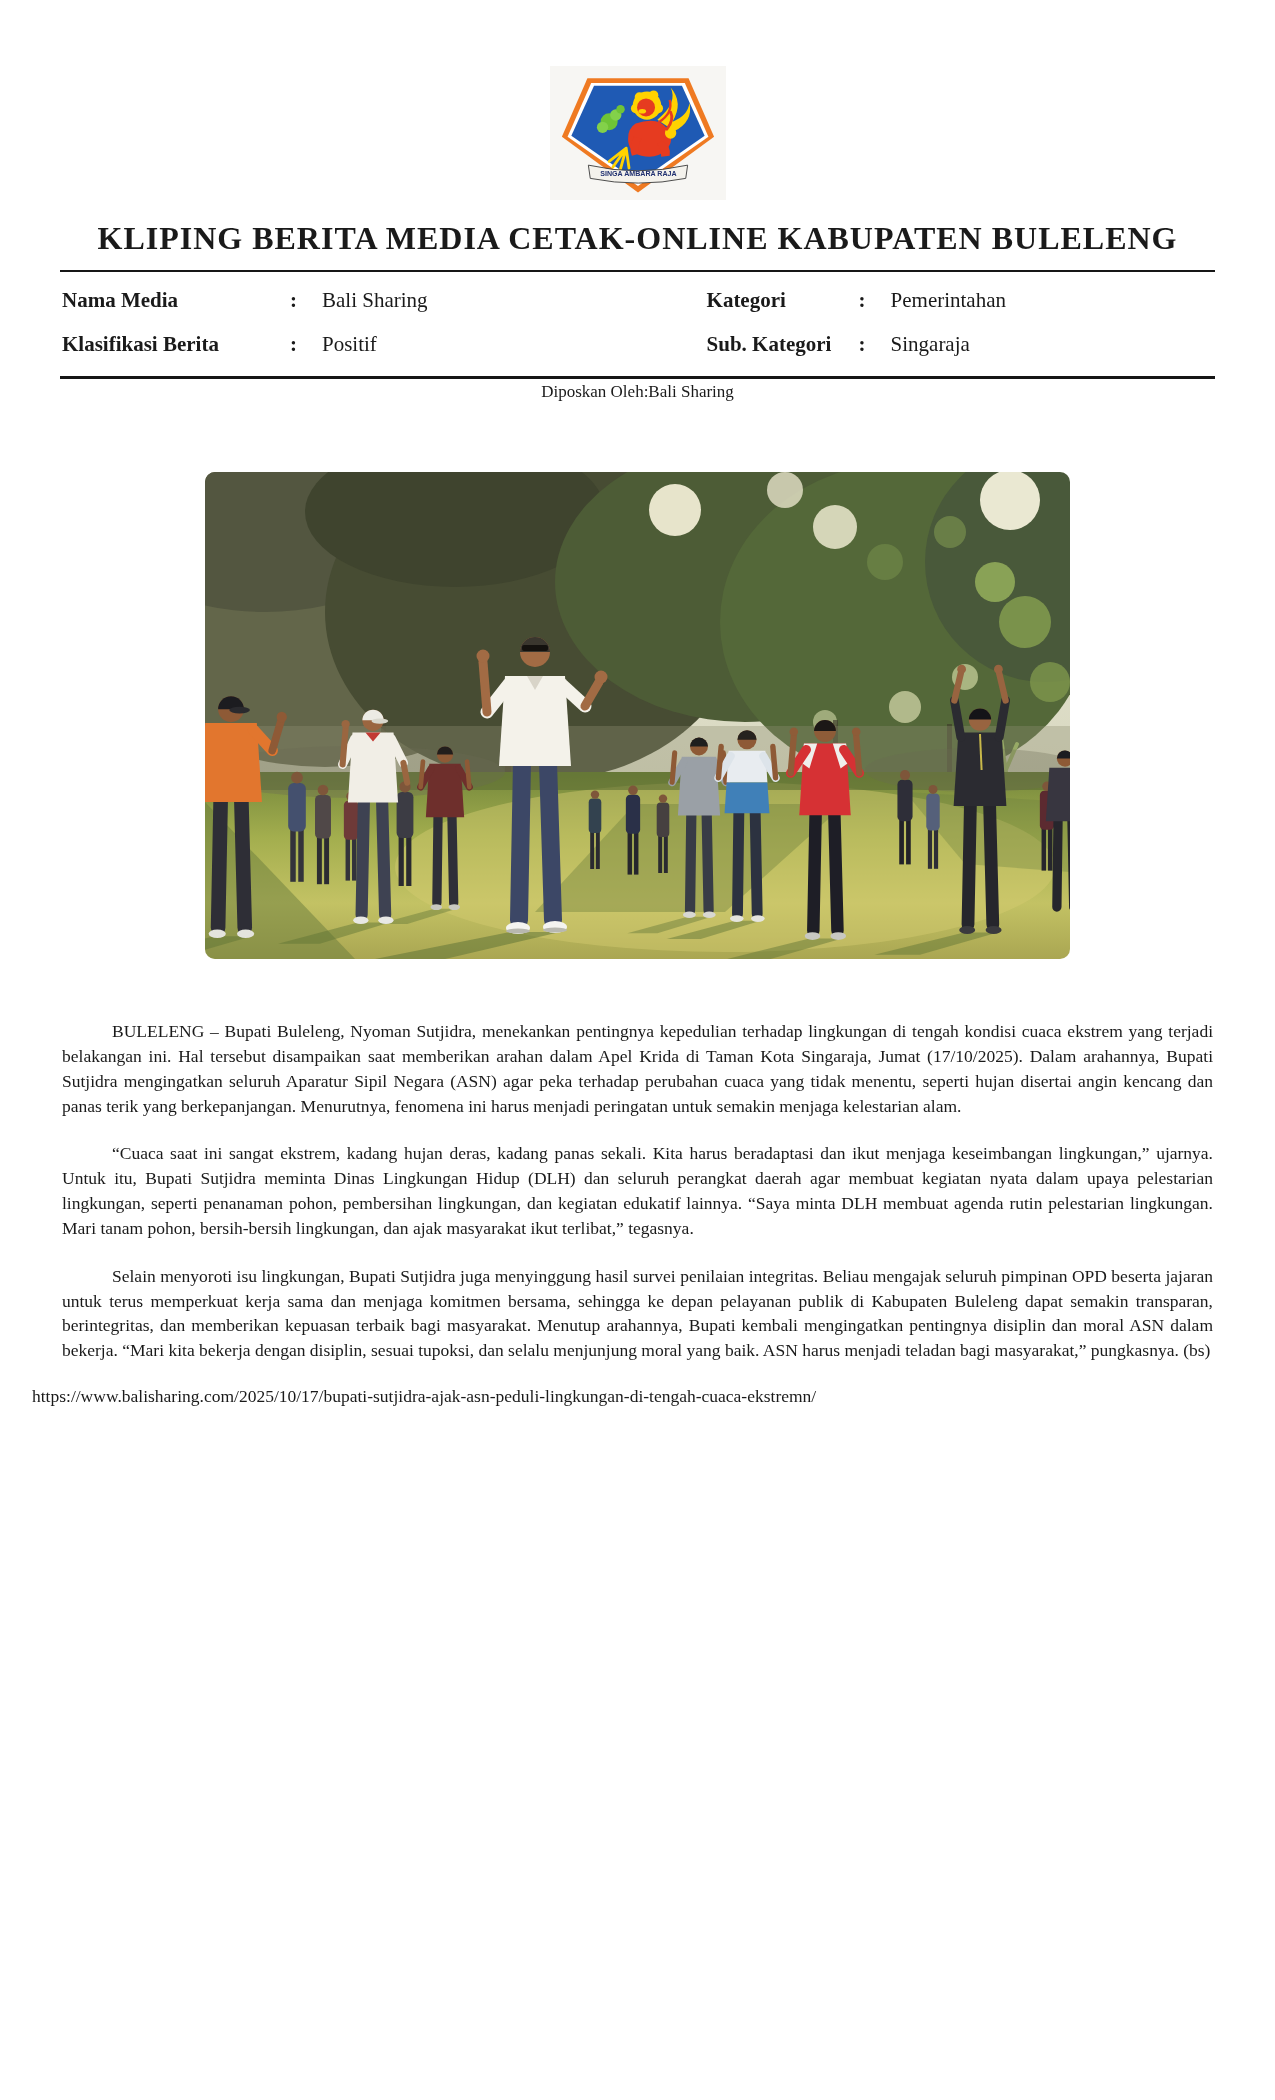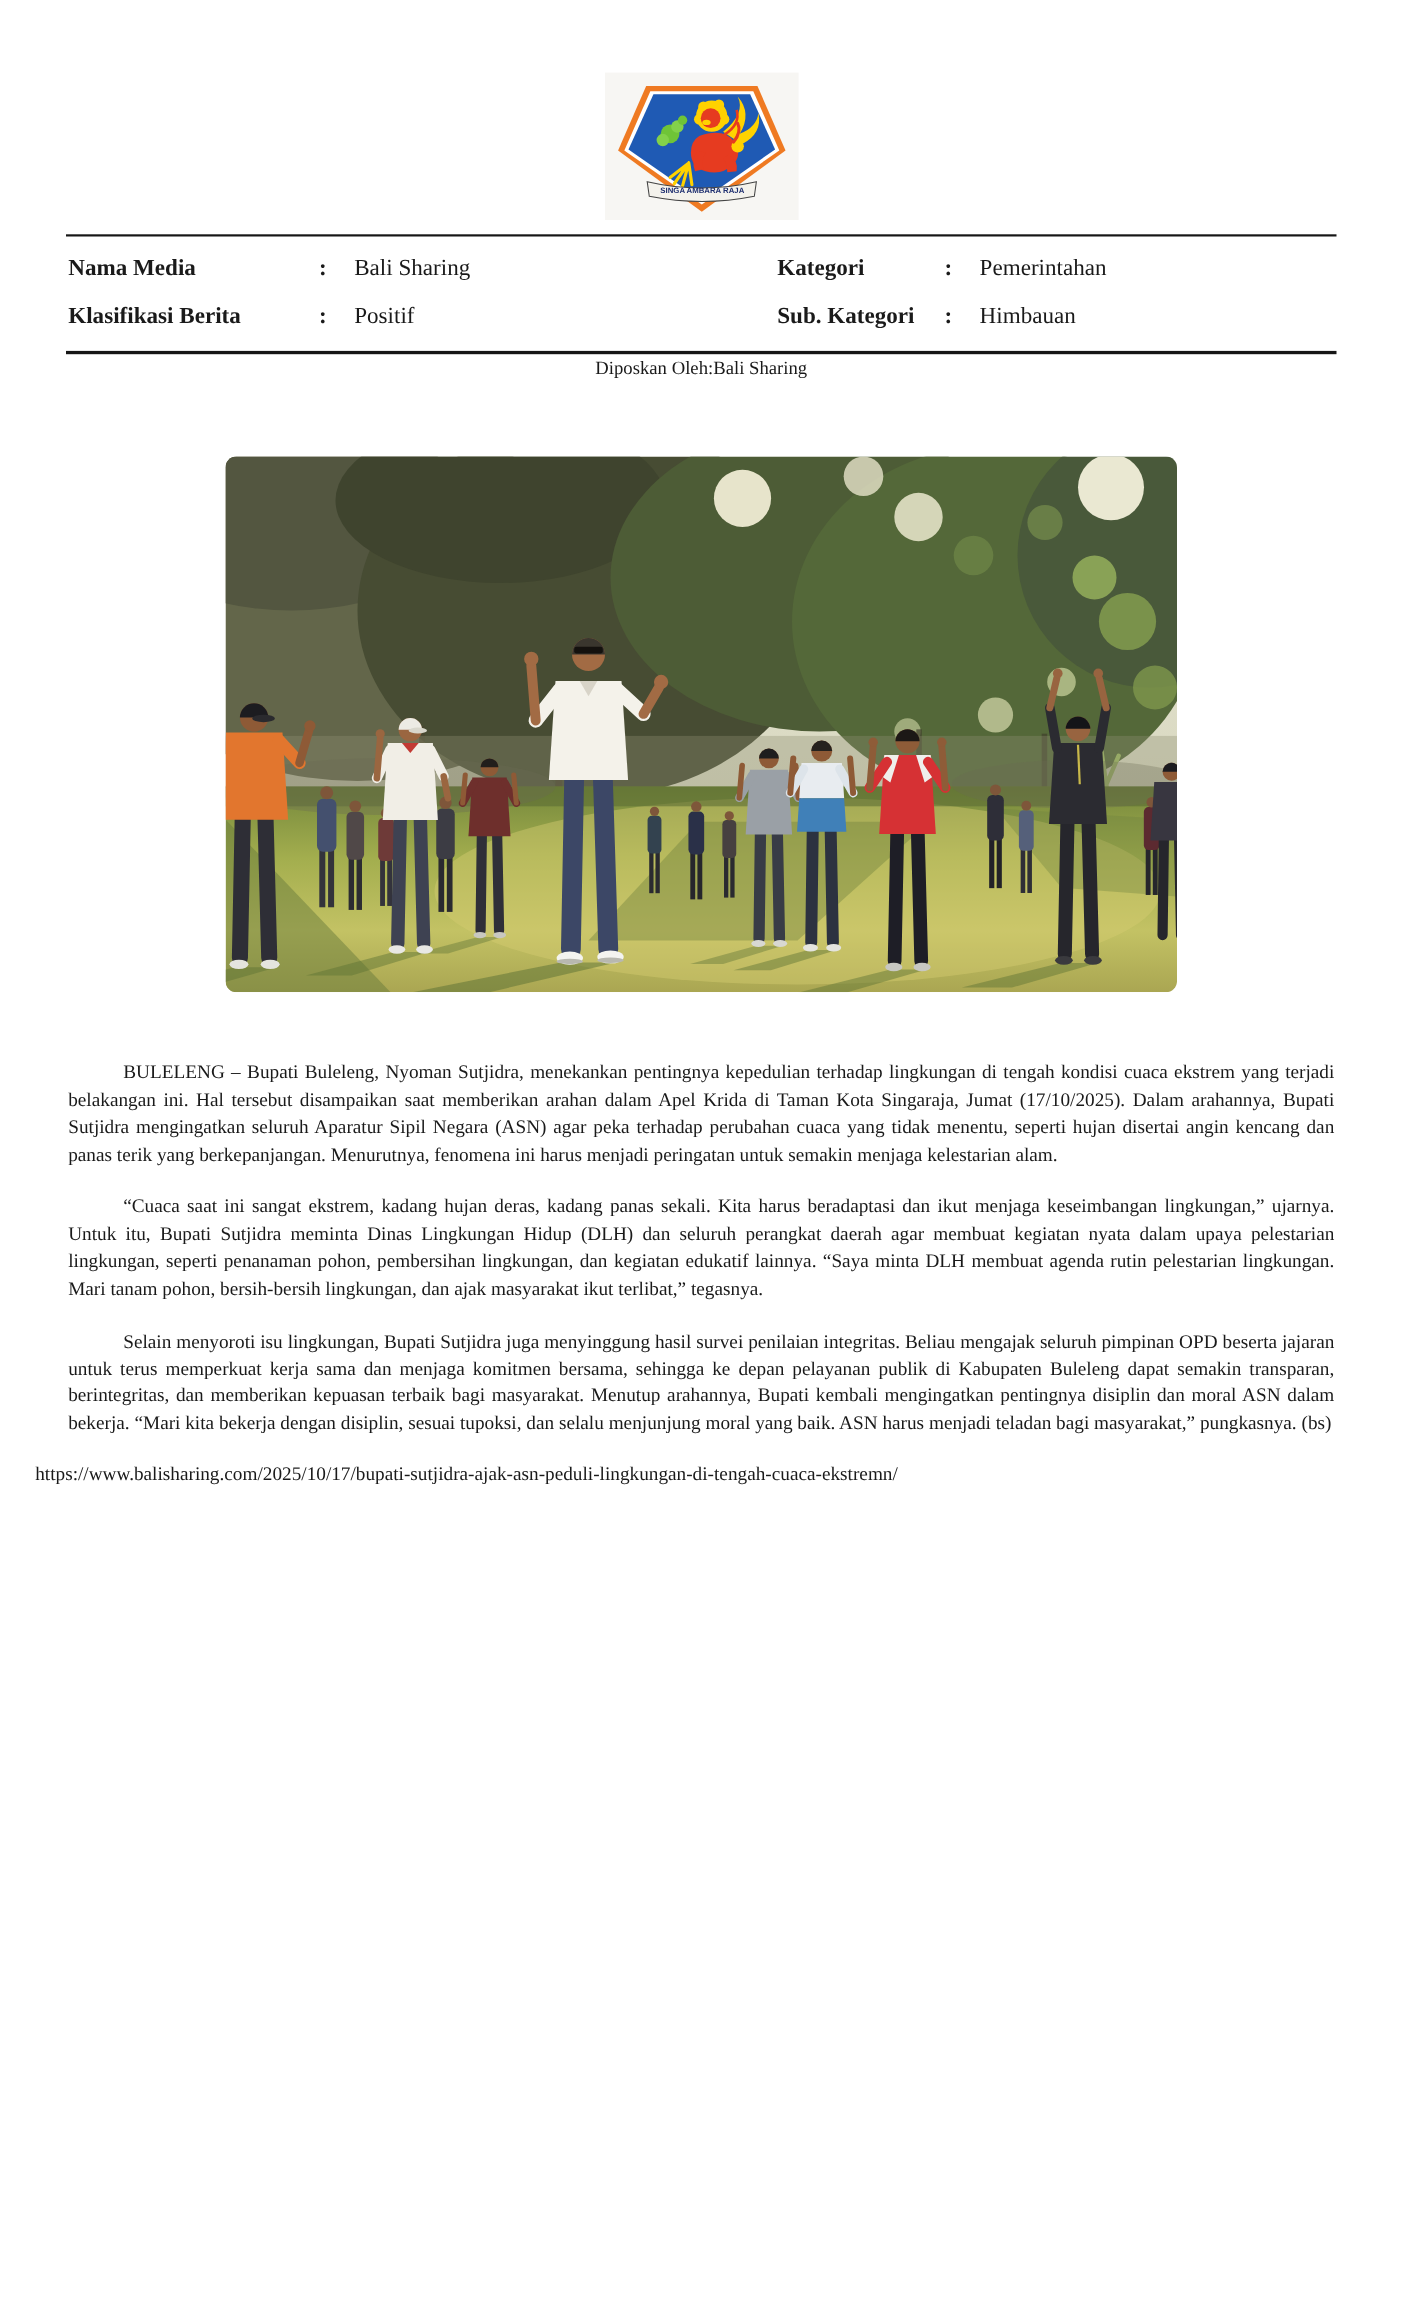--- a/index.html
+++ b/index.html
@@ -117,20 +117,21 @@
       <path d="M78,70 q-6,10 -2,20 l8,-2 q-2,-9 2,-16 Z" fill="#e63b20"></path>
       <path d="M108,74 q10,6 8,16 l-9,1 q0,-8 -4,-13 Z" fill="#e63b20"></path>
       <circle cx="117" cy="66" r="6" fill="#ffd200"></circle>
       <path d="M113,62 q8,-10 4,-18" stroke="#e63b20" stroke-width="3" fill="none" stroke-linecap="round"></path>
 
       <path d="M30,100 q52,12 105,0 l-2,14 q-50,10 -101,0 Z" fill="#f4f2ec" stroke="#444" stroke-width="1"></path>
       <text x="83" y="111" text-anchor="middle" font-size="7.5" font-weight="bold" fill="#203070" font-family="Liberation Sans, sans-serif">SINGA AMBARA RAJA</text>
     </svg>
   </div>
 
+  <h1 class="header-title">KLIPING BERITA MEDIA CETAK-ONLINE KABUPATEN BULELENG</h1>
 
   <div class="rule rule-thin"></div>
 
   <div class="meta">
     <div class="meta-row">
       <div class="meta-cell left">
         <span class="m-label">Nama Media</span>
         <span class="m-colon">:</span>
         <span class="m-value">Bali Sharing</span>
       </div>
@@ -142,21 +143,21 @@
     </div>
     <div class="meta-row">
       <div class="meta-cell left">
         <span class="m-label">Klasifikasi Berita</span>
         <span class="m-colon">:</span>
         <span class="m-value">Positif</span>
       </div>
       <div class="meta-cell right">
         <span class="m-label">Sub. Kategori</span>
         <span class="m-colon">:</span>
-        <span class="m-value">Himbauan</span>
+        <span class="m-value">Singaraja</span>
       </div>
     </div>
   </div>
 
   <div class="rule rule-thick"></div>
 
   <div class="posted-by">Diposkan Oleh:Bali Sharing</div>
 
   <figure class="photo">
     <svg width="865" height="487" viewBox="0 0 865 487">

